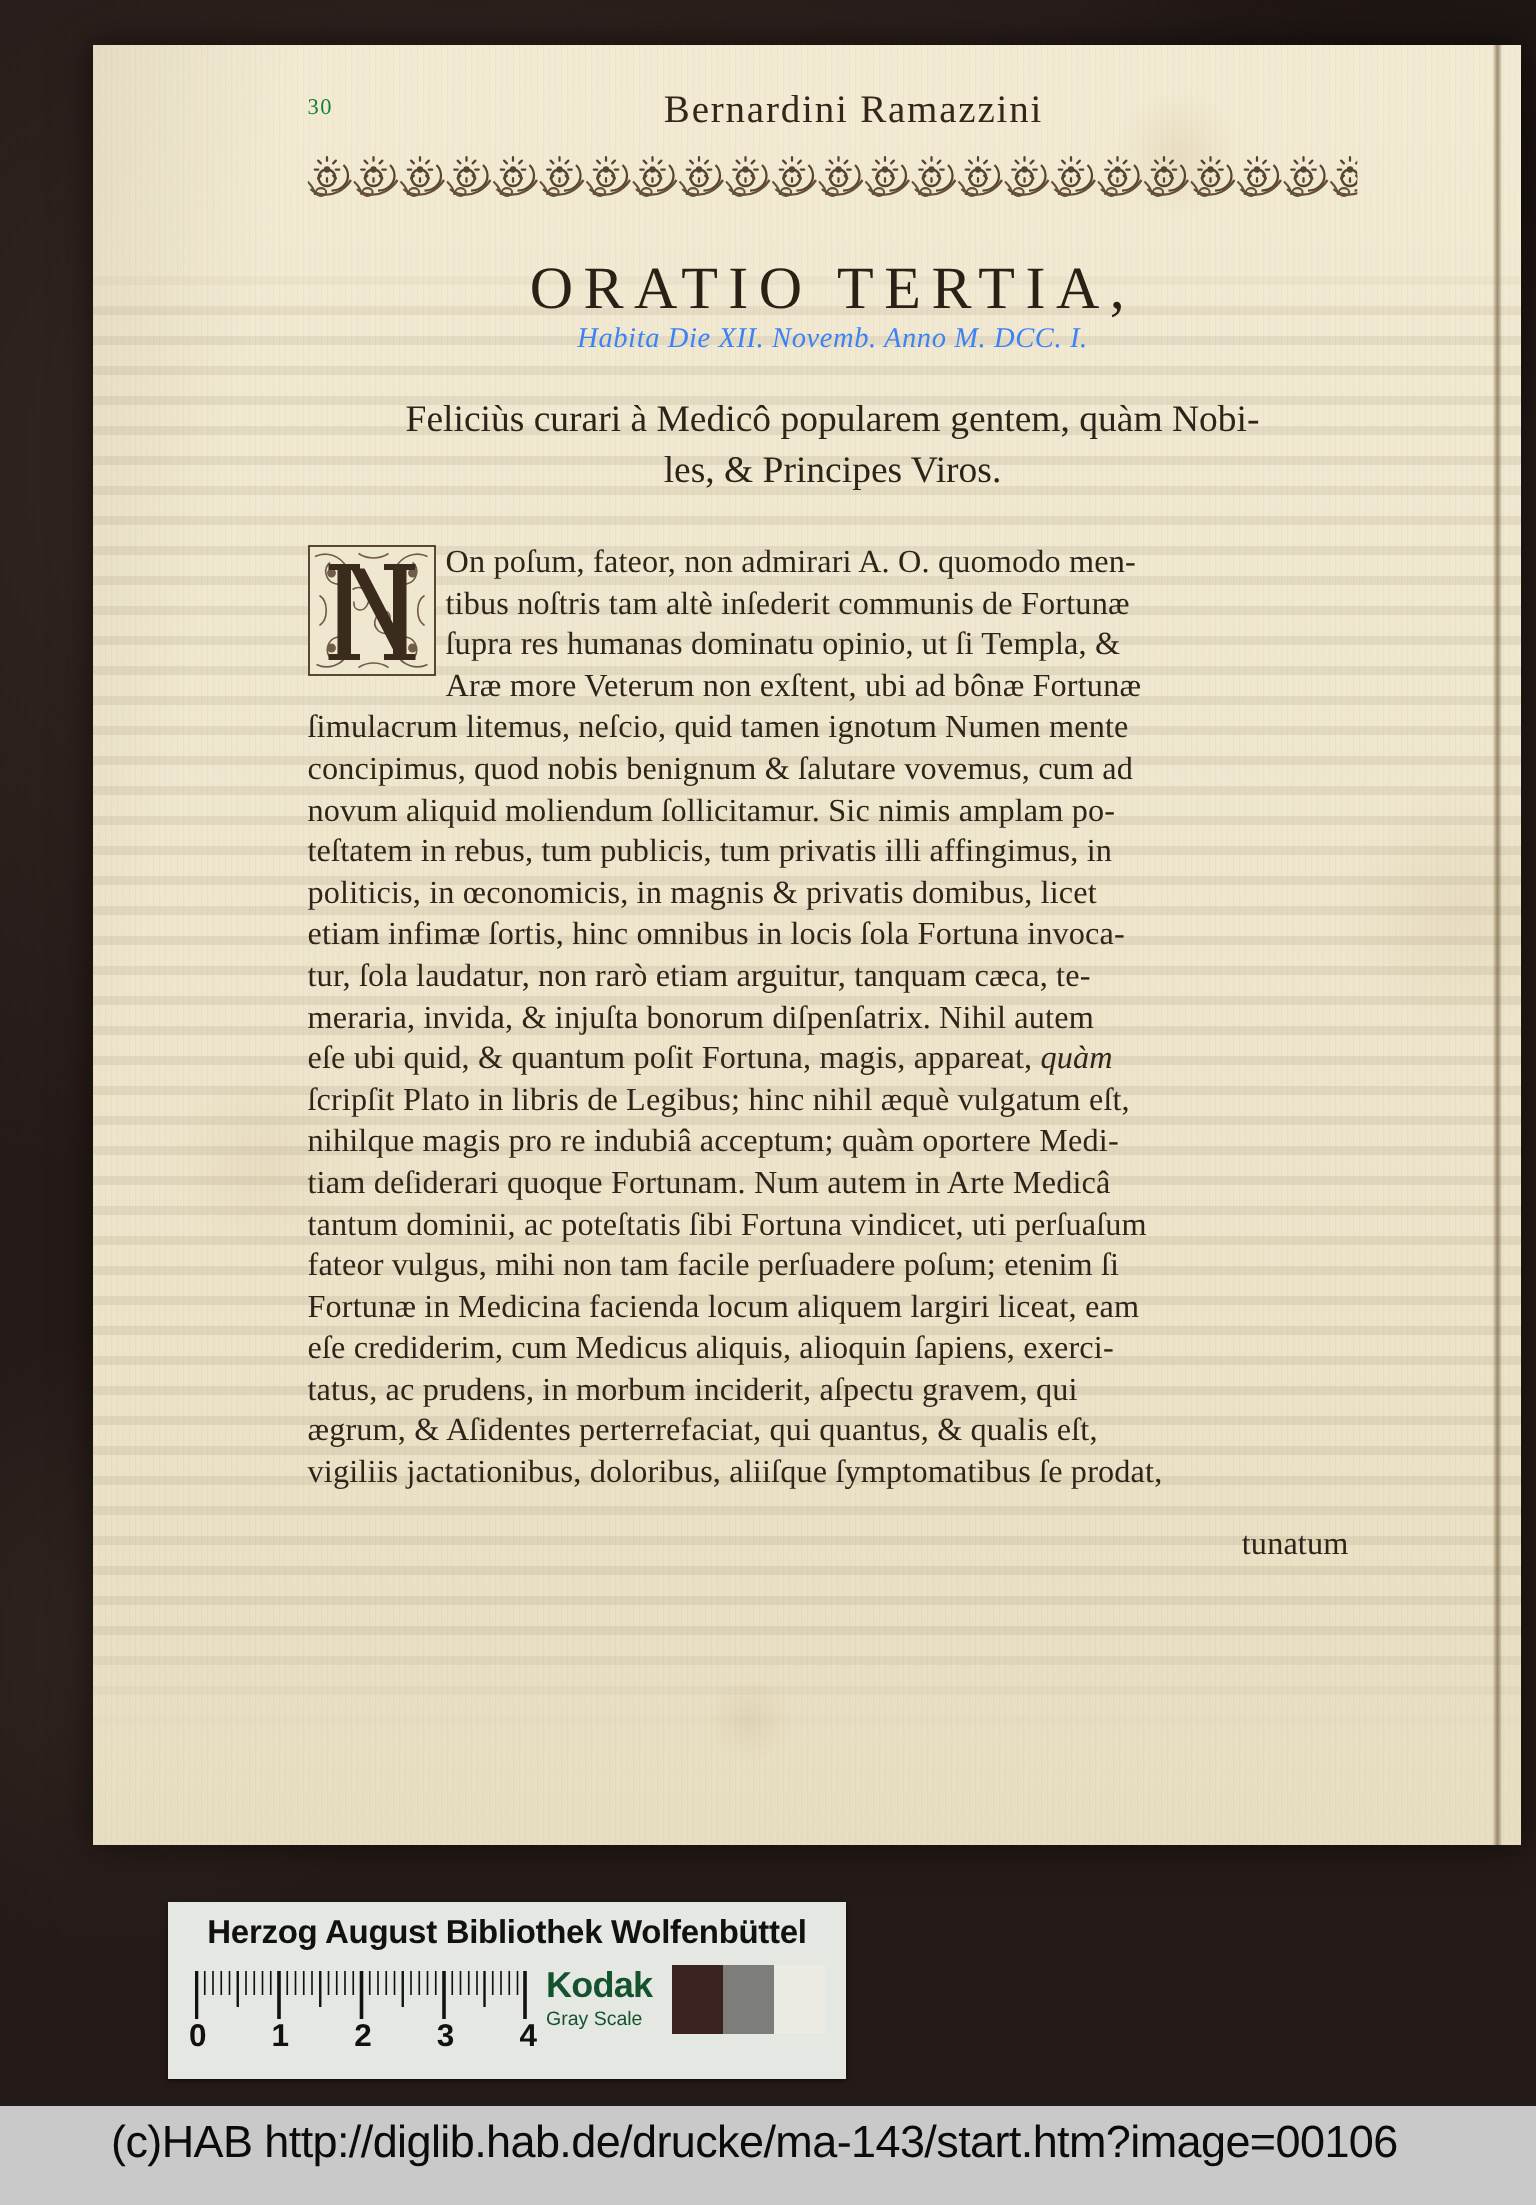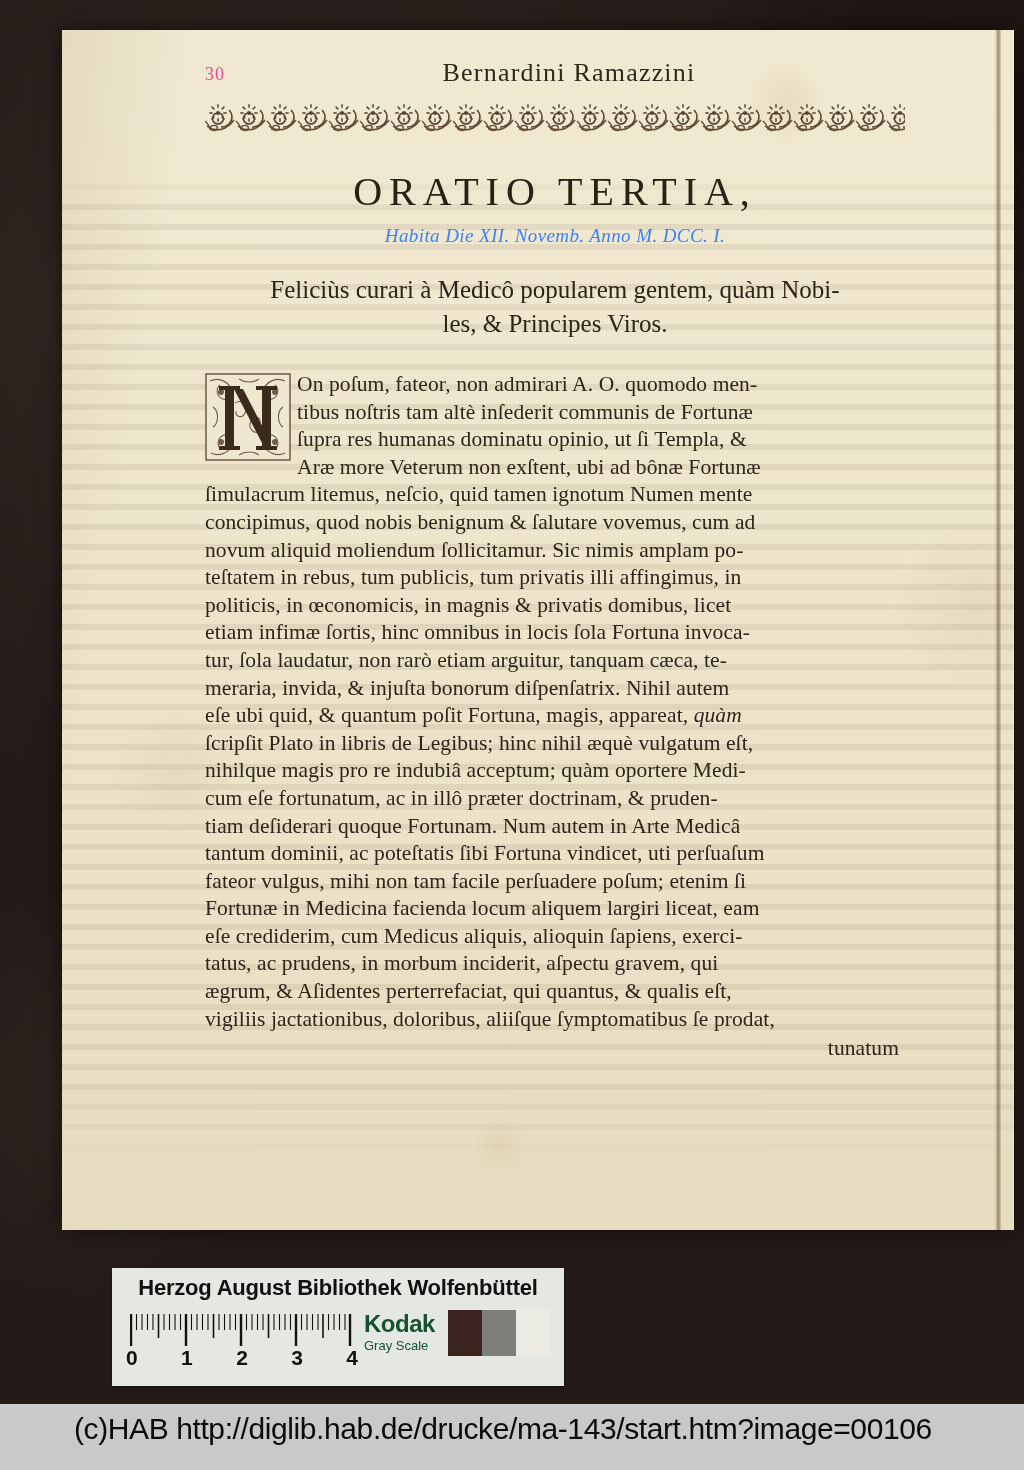--- a/index.html
+++ b/index.html
@@ -98,23 +98,23 @@
   }
 
   .runhead {
     position: relative;
     height: 34px;
     margin-bottom: 4px;
   }
   .folio {
     position: absolute;
     left: 0; top: 6px;
-    font-size: 18px;
+    font-size: 15px;
     letter-spacing: 1px;
-    color: #ec4899;
+    color: #15803d;
   }
   .runtitle {
     text-align: center;
     font-size: 26px;
     letter-spacing: 1.2px;
     color: #33261b;
     padding-left: 28px;
   }
 
   
@@ -130,21 +130,20 @@
     white-space: nowrap;
     opacity: .92;
   }
   .headpiece svg { display:block; }
 
   .maintitle {
     text-align: center;
     font-size: 40px;
     letter-spacing: 7px;
     color: #2b2016;
-    margin-bottom: 10px;
     font-weight: normal;
   }
   .subtitle {
     text-align: center;
     font-style: italic;
     font-size: 19px;
     letter-spacing: .4px;
     color: #3b82f6;
     margin-bottom: 26px;
   }
@@ -172,21 +171,21 @@
     float: left;
     width: 86px; height: 88px;
     margin: 2px 6px 0 0;
     position: relative;
   }
   .dropcap svg { display:block; }
 
   .catchword {
     text-align: right;
     font-size: 21.5px;
-    margin-top: 2px;
+    margin-top: 20px;
     padding-right: 6px;
     color: #2f2419;
   }
 
   
   #target {
     position: absolute;
     left: 112px; top: 1268px;
     width: 452px; height: 118px;
     background: #e4e7e2;
@@ -357,21 +356,20 @@
     <span class="ln">concipimus, quod nobis benignum &amp; ſalutare vovemus, cum ad</span>
     <span class="ln">novum aliquid moliendum ſollicitamur.   Sic nimis amplam po-</span>
     <span class="ln">teſtatem in rebus, tum publicis, tum privatis illi affingimus, in</span>
     <span class="ln">politicis, in œconomicis, in magnis &amp; privatis domibus, licet</span>
     <span class="ln">etiam infimæ ſortis, hinc omnibus in locis ſola Fortuna invoca-</span>
     <span class="ln">tur, ſola laudatur, non rarò etiam arguitur, tanquam cæca, te-</span>
     <span class="ln">meraria, invida, &amp; injuſta bonorum diſpenſatrix.   Nihil autem</span>
     <span class="ln"><span>eſe ubi quid, &amp; quantum poſit Fortuna, magis, appareat, </span><i>quàm</i></span>
     <span class="ln">ſcripſit Plato in libris de Legibus; hinc nihil æquè vulgatum eſt,</span>
     <span class="ln">nihilque magis pro re indubiâ acceptum; quàm oportere Medi-</span>
-    <span class="ln">cum eſe fortunatum, ac in illô præter doctrinam, &amp; pruden-</span>
     <span class="ln">tiam deſiderari quoque Fortunam.   Num autem in Arte Medicâ</span>
     <span class="ln">tantum dominii, ac poteſtatis ſibi Fortuna vindicet, uti perſuaſum</span>
     <span class="ln">fateor vulgus, mihi non tam facile perſuadere poſum; etenim ſi</span>
     <span class="ln">Fortunæ in Medicina facienda locum aliquem largiri liceat, eam</span>
     <span class="ln">eſe crediderim, cum Medicus aliquis, alioquin ſapiens, exerci-</span>
     <span class="ln">tatus, ac prudens, in morbum inciderit, aſpectu gravem, qui</span>
     <span class="ln">ægrum, &amp; Aſidentes perterrefaciat, qui quantus, &amp; qualis eſt,</span>
     <span class="ln">vigiliis jactationibus, doloribus, aliiſque ſymptomatibus ſe prodat,</span>
 
     <div class="catchword">tunatum</div>

